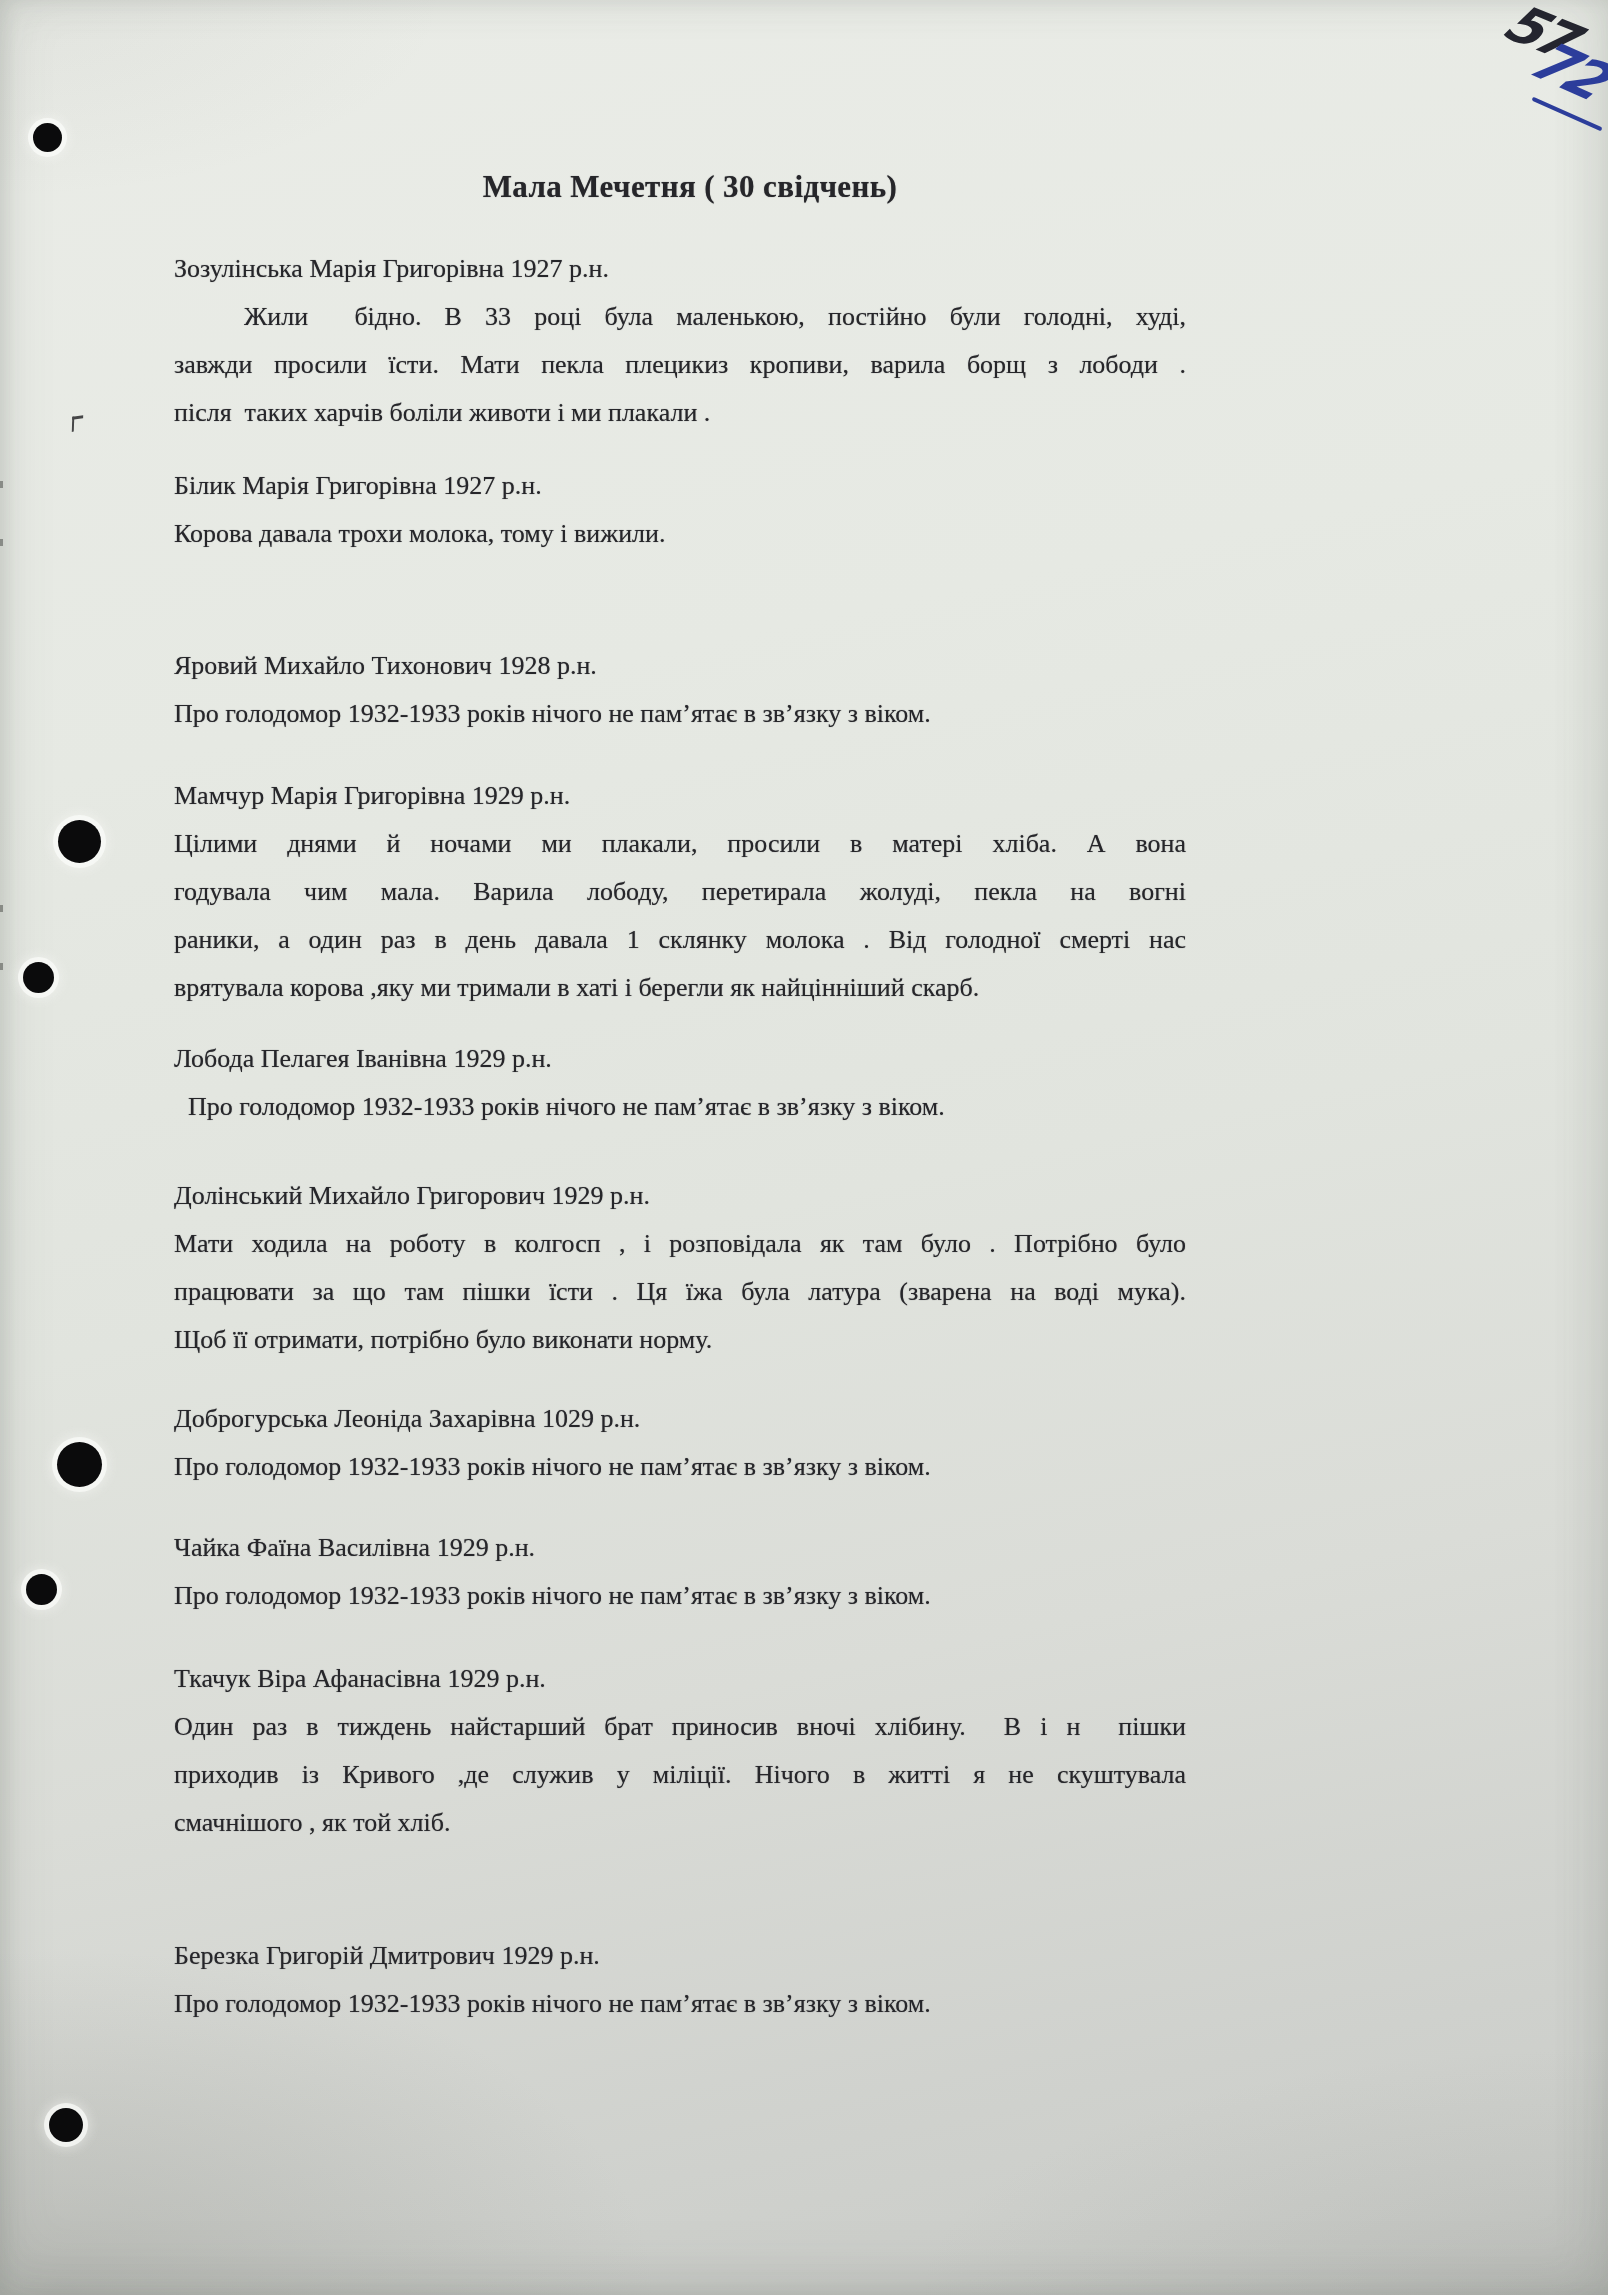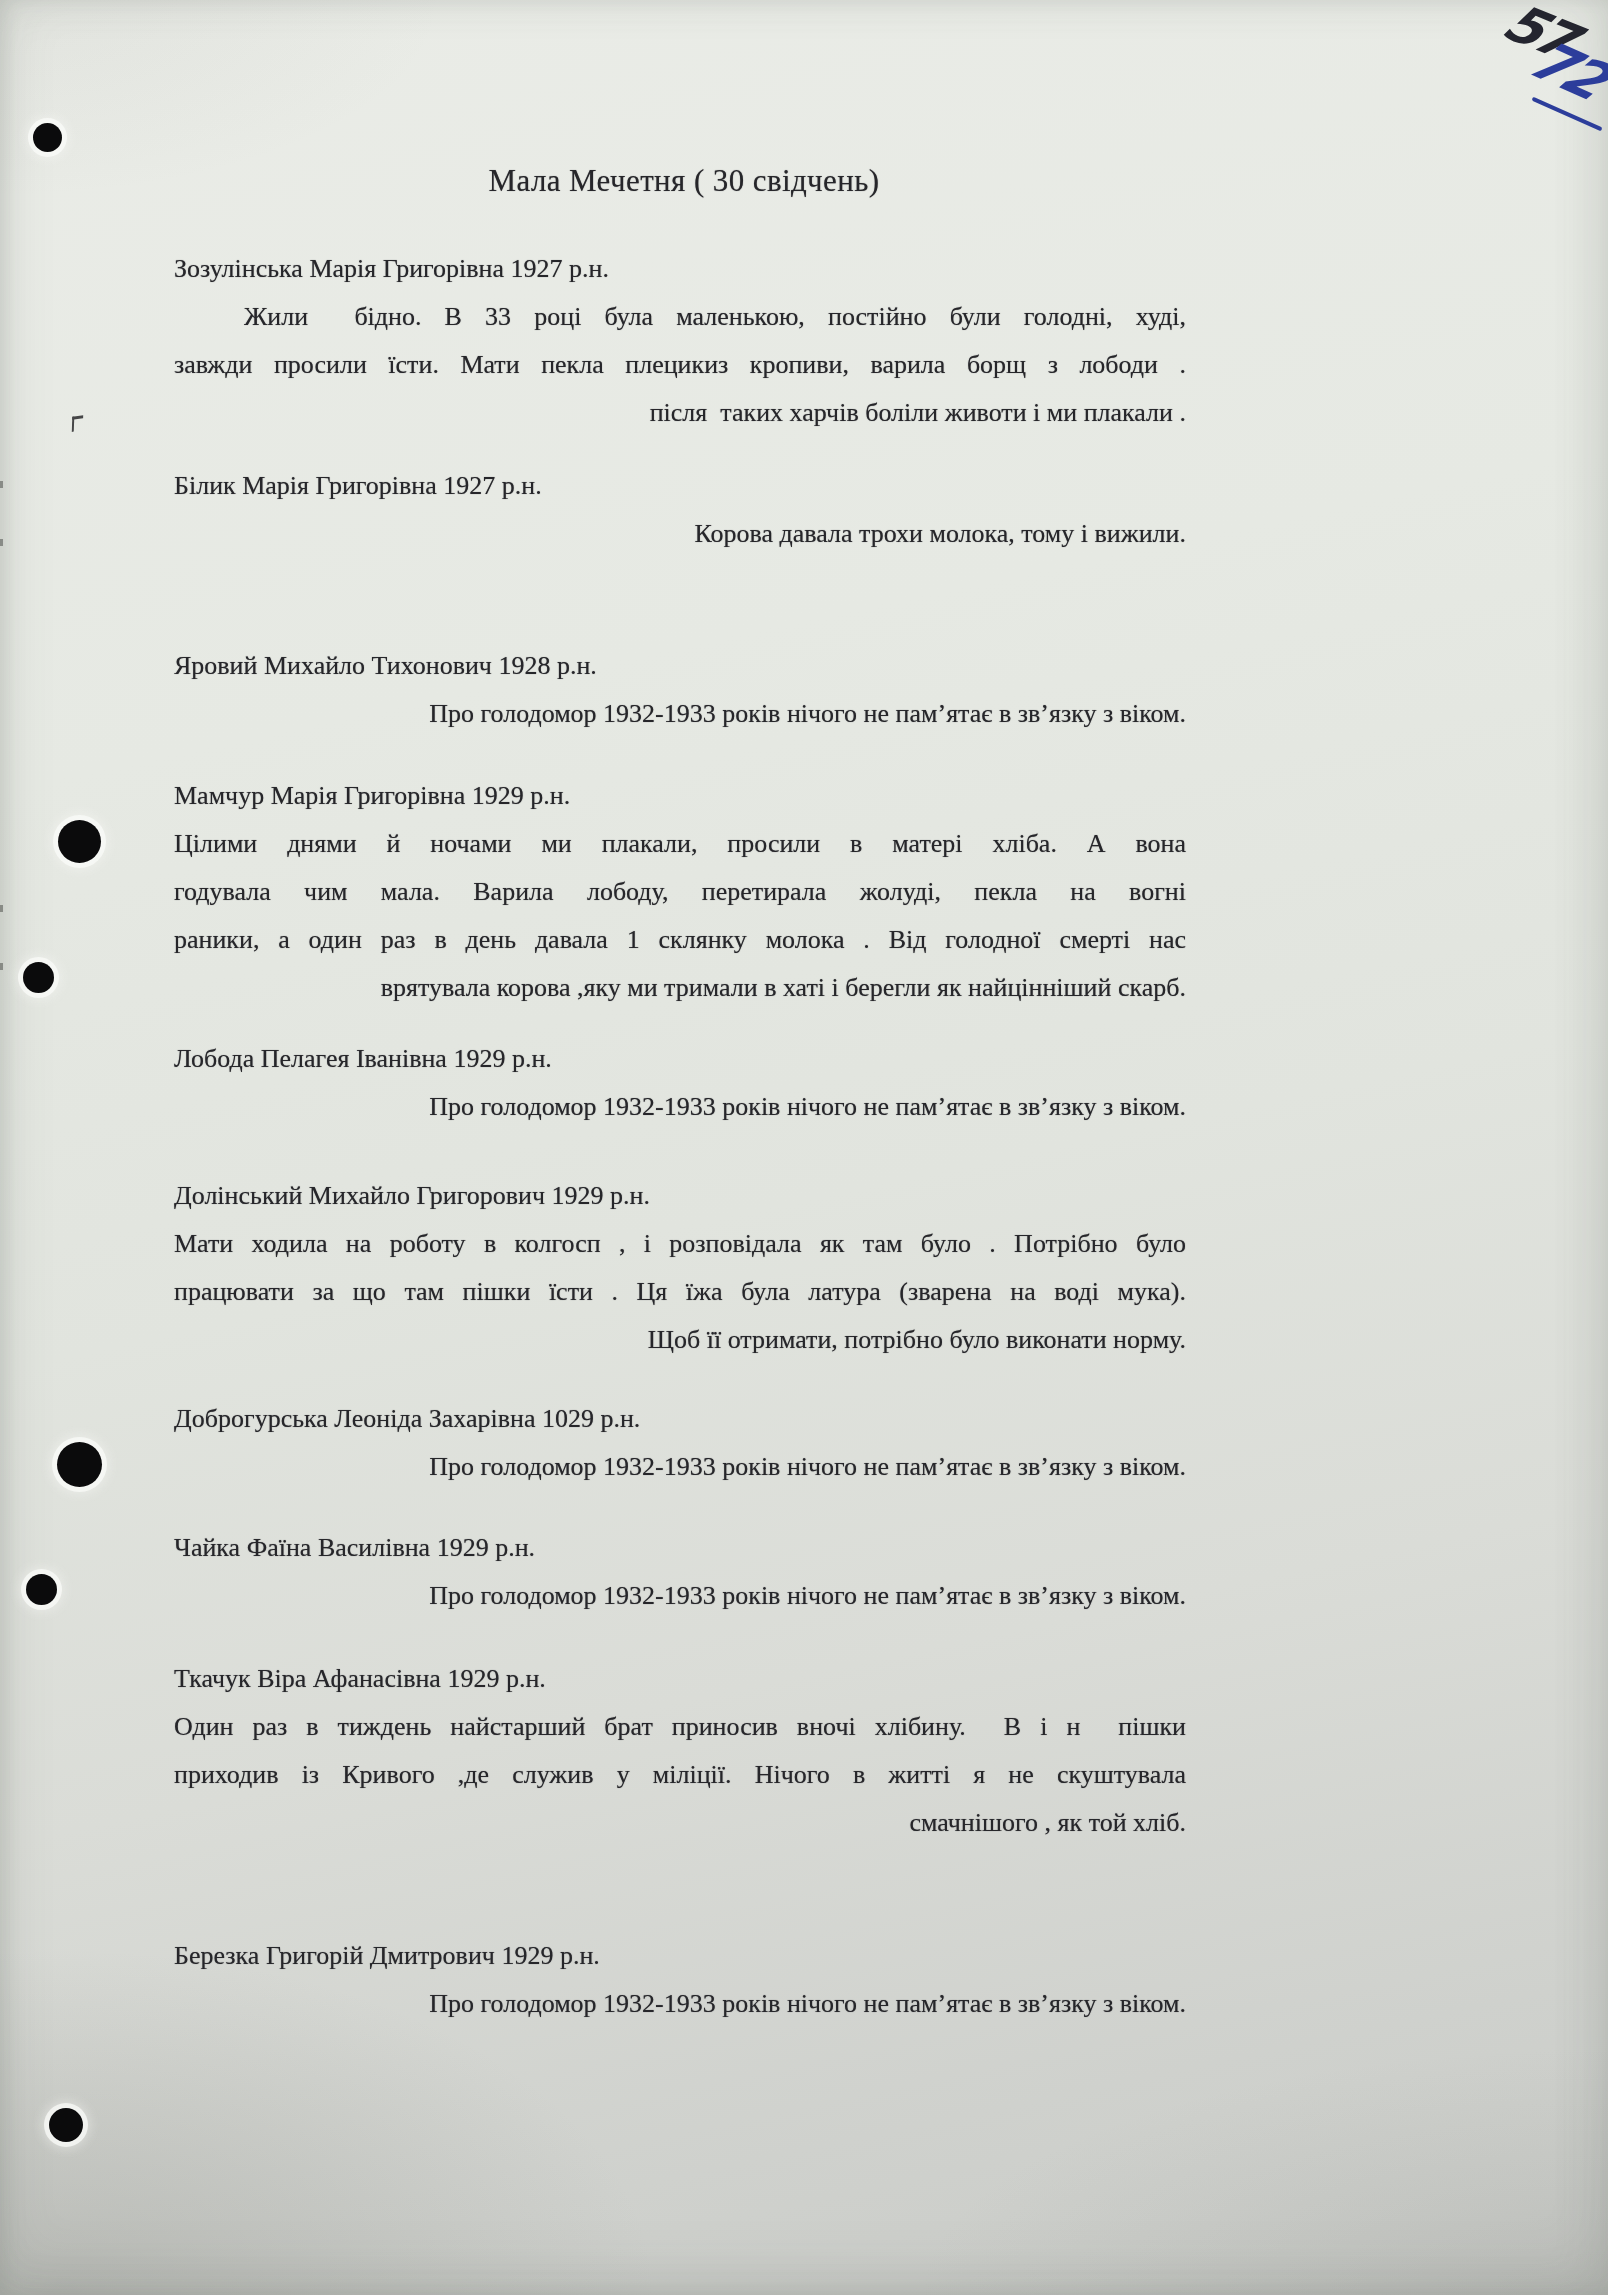--- a/index.html
+++ b/index.html
@@ -13,35 +13,35 @@
       radial-gradient(1152px 411px at 100% 100%, rgba(140,142,138,0.22), rgba(140,142,138,0) 60%),
       radial-gradient(740px 329px at 0% 0%, rgba(150,152,146,0.10), rgba(150,152,146,0) 60%),
       linear-gradient(168deg,#eaece7 0%, #e6e9e3 30%, #e1e4de 52%, #dadcd7 70%, #cfd1cd 88%, #c9cbc7 100%);
     box-shadow: inset 0 -20.6px 58px rgba(85,90,85,0.14), inset -12.3px 0 45px rgba(110,115,110,0.10), inset 6.6px 0 15px rgba(110,115,110,0.12);
     font-family:"Liberation Serif","DejaVu Serif",serif;
     color:#26262a;
   }
   
   .doc-title{
     position:absolute; left:174px; width:1012px; top:153px;
-    margin:4px; font-size:31px; font-weight:normal; text-align:center;
+    margin:10px; font-size:31px; font-weight:bold; text-align:center;
     line-height:48px; letter-spacing:0.4px;
     text-shadow:0 0 1px rgba(35,35,40,0.55);
   }
   section.testimony{ position:absolute; left:174px; width:1012px; }
   .wname{
     font-size:26px; line-height:48px; white-space:pre-wrap;
     text-shadow:0 0 1px rgba(35,35,40,0.55);
   }
   .bline{
     font-size:26px; line-height:48px; white-space:pre-wrap;
     text-align:justify; text-align-last:justify;
     text-shadow:0 0 1px rgba(35,35,40,0.55);
   }
-  .bline.last{ text-align:right; text-align-last:auto; }
+  .bline.last{ text-align:left; text-align-last:auto; }
   
   .hw{ position:absolute; font-family:"DejaVu Sans",sans-serif; font-style:italic; font-weight:bold; pointer-events:none; }
   .hw-57{ left:1511px; top:1.6px;  font-size:53px; color:#24252f; transform:rotate(22deg) skewX(-14deg); letter-spacing:-5px; }
   .hw-72{ left:1537px; top:39px; font-size:56px; color:#2c3d9b; transform:rotate(24deg) skewX(-16deg); letter-spacing:-4.1px; }
   .hw-underline{ position:absolute; left:1529px; top:112px; width:76px; height:4.1px; background:#2c3d9b; transform:rotate(24deg); border-radius:2.5px; }
   
   .hole{ position:absolute; background:#0b0b0c; border-radius:50%;
          box-shadow:0 0 0 5px rgba(250,251,248,0.75), 0 0 11.5px 6.6px rgba(250,251,248,0.45); }
   .h1{ left:33px;  top:123px;  width:29px; height:29px; }
   .h2{ left:58px;  top:820px;  width:43px; height:43px; }

